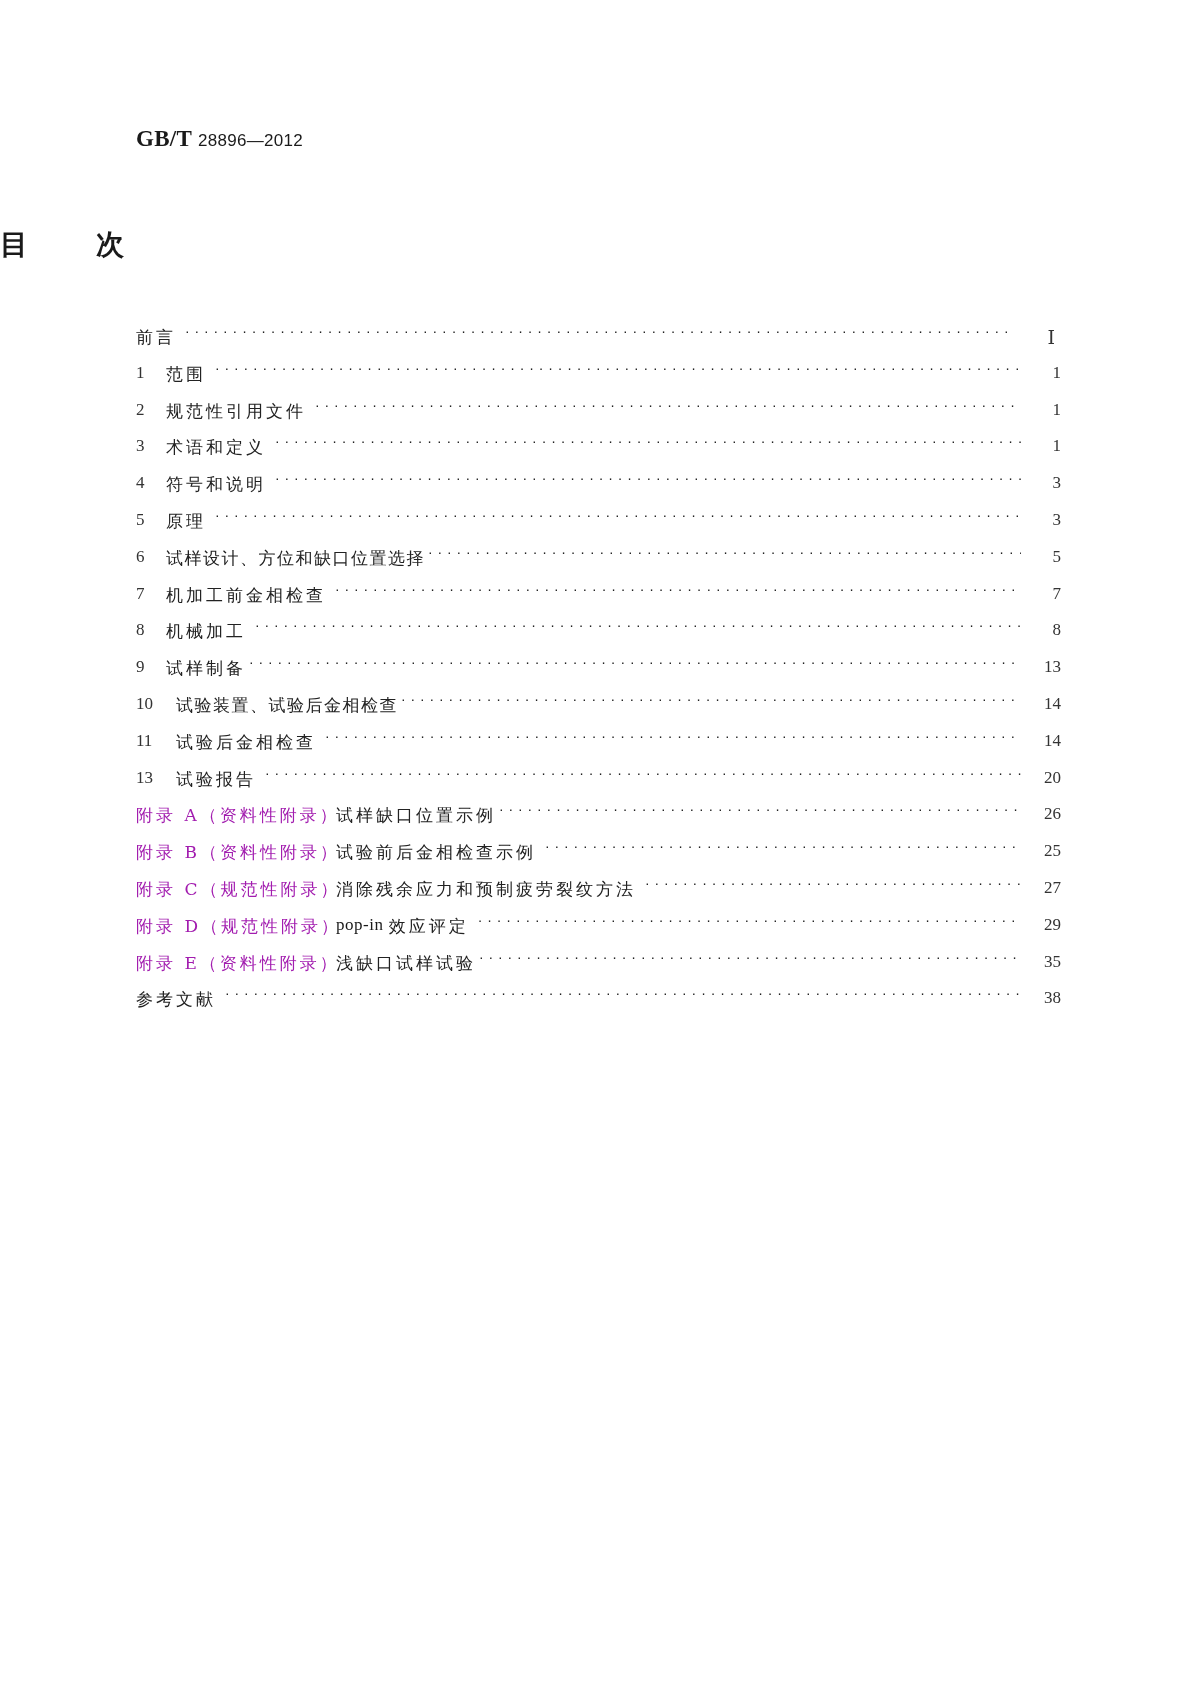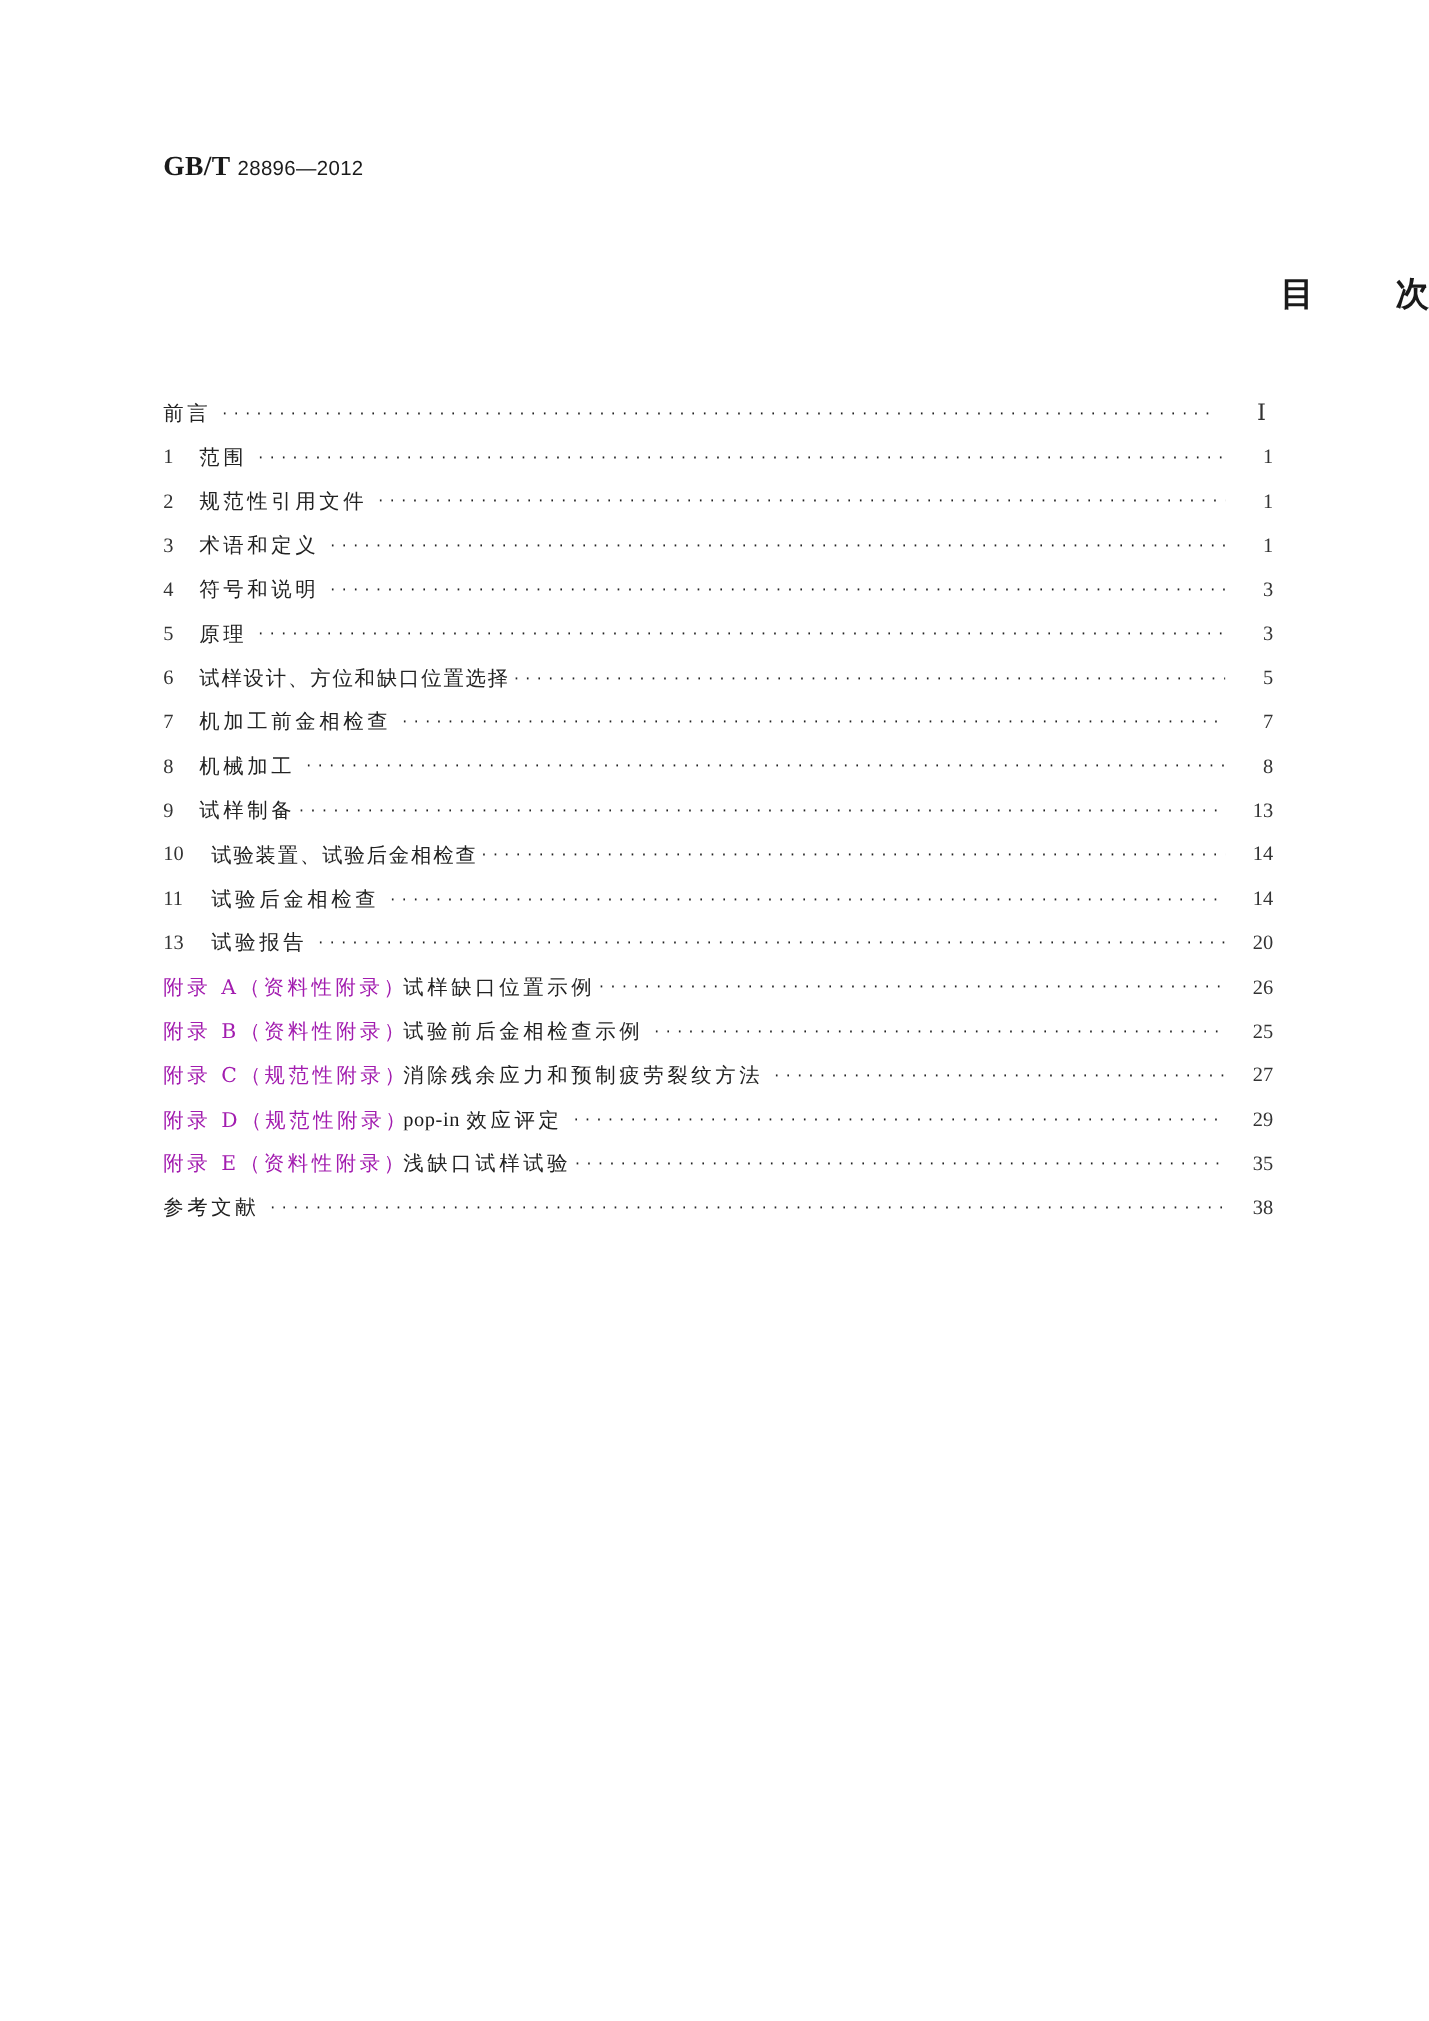--- a/index.html
+++ b/index.html
@@ -1,27 +1,27 @@
 <!DOCTYPE html>
 <html><head>
 <meta charset="utf-8">
 <style>
   html, body { margin: 0; padding: 0; background: #ffffff; }
   body { width: 1191px; height: 1684px; position: relative; overflow: hidden;
          font-family: "DejaVu Serif", "Liberation Serif", serif; color: #1a1a1a; }
   .std-header { position: absolute; left: 136px; top: 126px; font-size: 17px; letter-spacing: 0.3px; }
   .std-header .code { font-family: "Liberation Serif", "DejaVu Serif", serif; font-weight: bold; font-size: 23px; }
   .std-header .num { font-family: "Liberation Sans", "DejaVu Sans", sans-serif; font-size: 17px; text-align: center; }
-  .toc-title { position: absolute; top: 226px; left: 0; width: 1191px; text-align: right;
+  .toc-title { position: absolute; top: 226px; left: 0; width: 1191px; text-align: left;
                font-family: "DejaVu Sans", "Liberation Sans", sans-serif; font-size: 28px; font-weight: bold;
                letter-spacing: 0; }
   .toc-title span { display: inline-block; }
   .toc-title .gap { width: 68px; }
   .toc { position: absolute; left: 136px; top: 326px; width: 925px; }
-  .row { display: flex; align-items: center; height: 36.8px; font-size: 17px; }
+  .row { display: flex; align-items: flex-start; height: 36.8px; font-size: 17px; }
   .row .num { display: inline-block; font-family: "Liberation Serif", "DejaVu Serif", serif; color: #333; }
   .row .label { letter-spacing: 3px; white-space: nowrap; color: #222; }
   .row .prefix { letter-spacing: 3px; white-space: nowrap; color: #a21caf; }
   .row .lat { font-family: "Liberation Serif", "DejaVu Serif", serif; letter-spacing: 0.5px; }
   .row .dots { flex: 1; overflow: hidden; white-space: nowrap; margin: 0 6px 0 8px; color: #222;
                font-size: 11px; letter-spacing: 2.9px; font-family: "DejaVu Sans Mono", monospace; }
   .row .dots::before { content: "························································································································································"; }
   .row .page { min-width: 34px; text-align: right; font-family: "Liberation Serif", "DejaVu Serif", serif;
                color: #333; font-size: 17px; }
   .row .page.roman { font-size: 19px; padding-right: 6px; }

